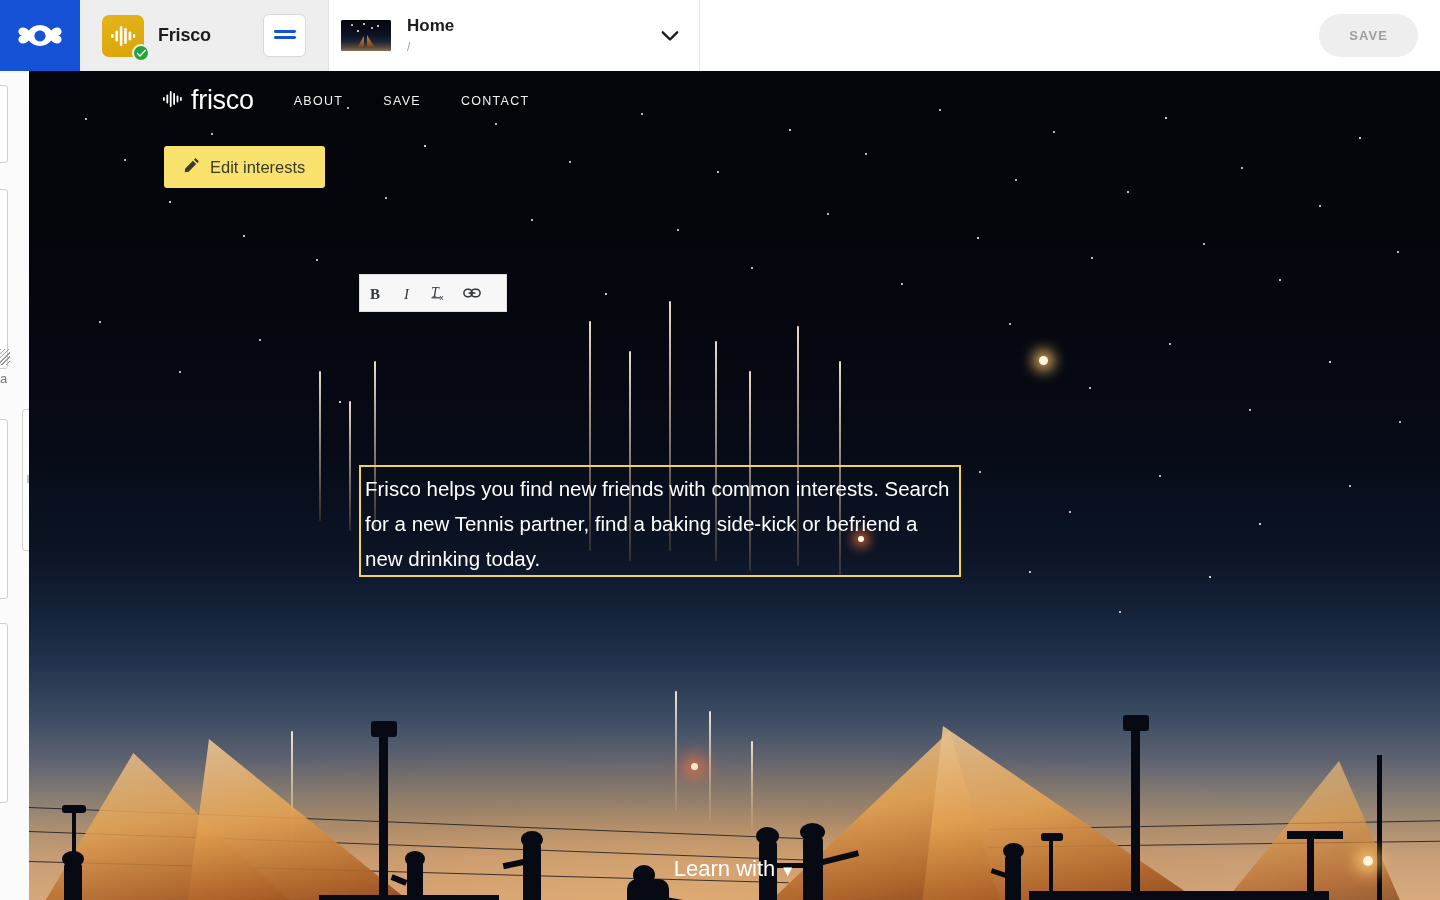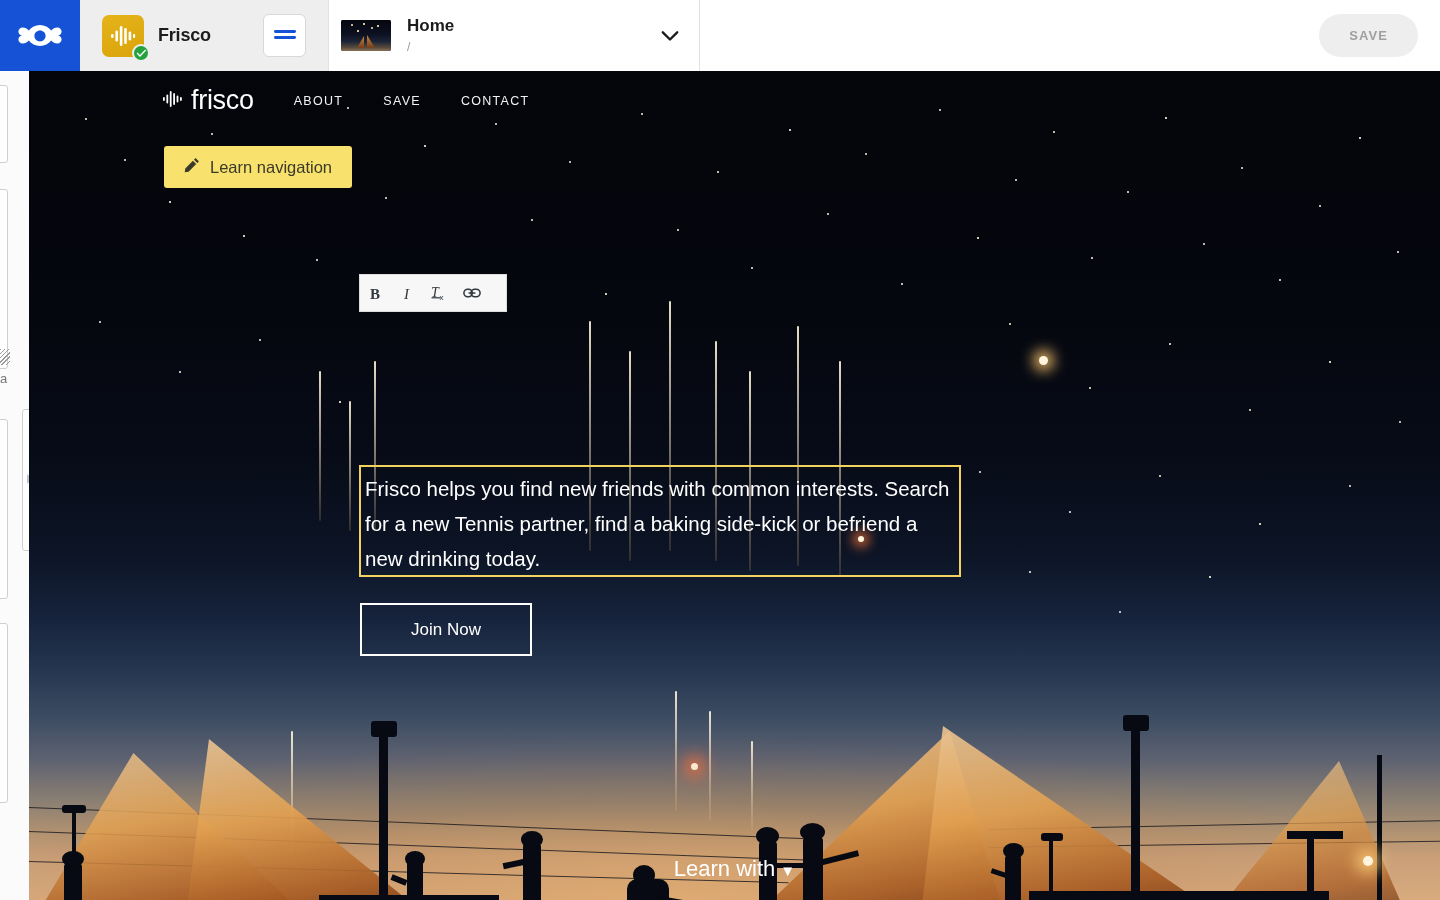--- a/index.html
+++ b/index.html
@@ -604,21 +604,21 @@
       <a class="nav-link">CONTACT</a>
     </div>
   </div>
 
   <button class="edit-nav-btn">
     <span class="pencil">
       <svg width="16" height="16" viewBox="0 0 16 16">
         <path fill="#3a3a2a" d="M11.6 1.1l3.3 3.3-1.6 1.6-3.3-3.3 1.6-1.6zM8.9 3.8l3.3 3.3L4.6 14.7 0.7 15.3l0.6-3.9 7.6-7.6z"></path>
       </svg>
     </span>
-    <span>Learn navigation</span>
+    <span>Edit interests</span>
   </button>
 
   <div class="rt-toolbar">
     <div class="rt-btn">
       <span>
         <svg width="13" height="15" viewBox="0 0 13 15">
           <text x="0" y="12.5" font-family="Liberation Serif, serif" font-size="15" font-weight="bold" fill="#31373d">B</text>
         </svg>
       </span>
     </div>
@@ -649,21 +649,18 @@
         </svg>
       </span>
     </div>
   </div>
 
 
   <div class="block-para">
     <div class="para-text">Frisco helps you find new friends with common interests. Search for a new Tennis partner, find a baking side-kick or befriend a new drinking today.</div>
   </div>
 
-  <div class="join-btn">
-    <span>Join Now</span>
-  </div>
 
   <div class="learn-more">
     <span>Learn with</span><span class="caret">▼</span>
   </div>
 
 </div>
 
 </body></html>

